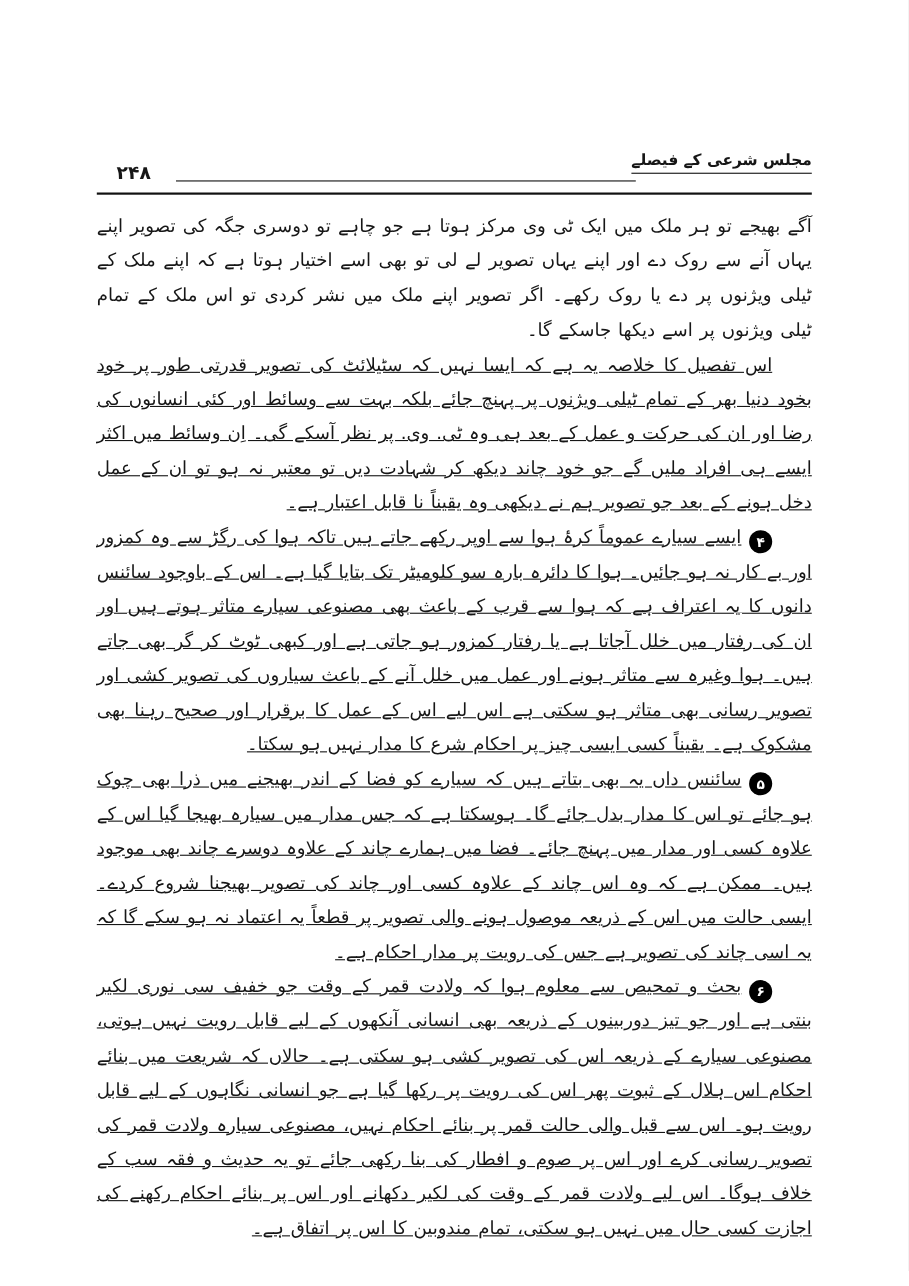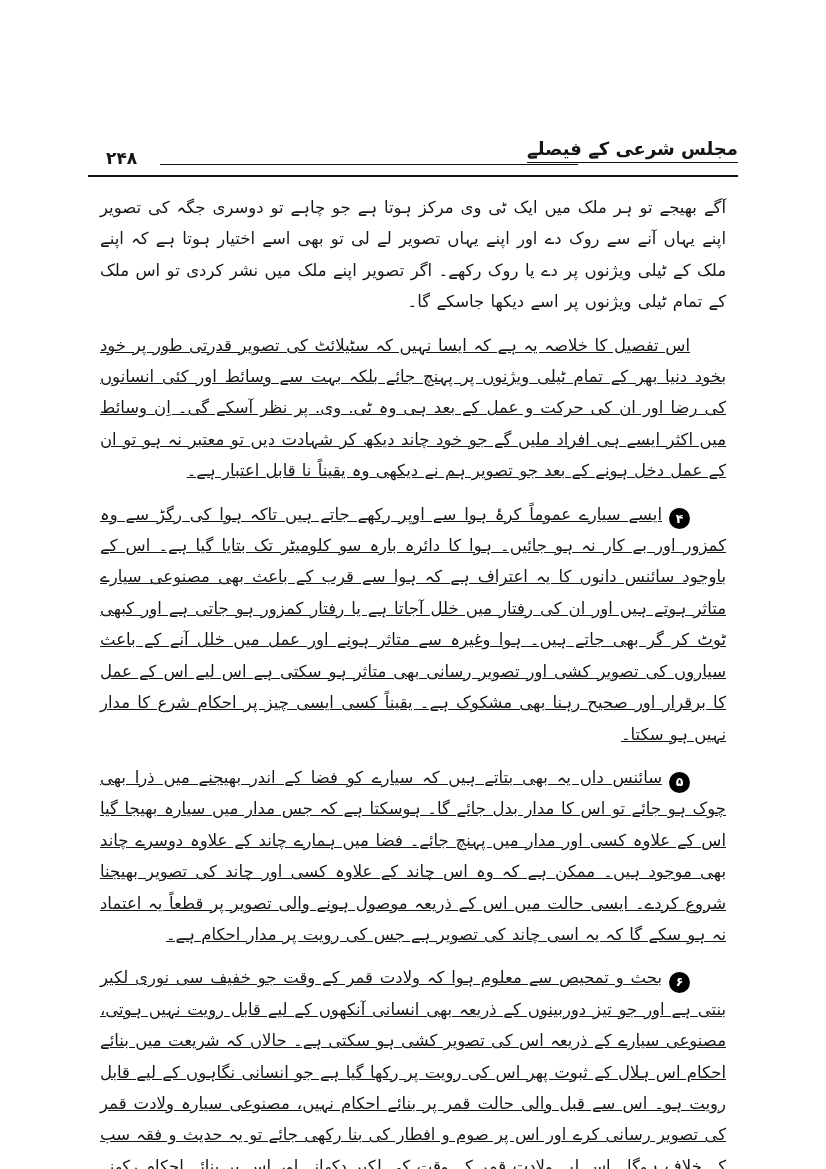--- a/index.html
+++ b/index.html
@@ -28,21 +28,21 @@
   
   .header {
     position: relative;
     height: 42px;
     margin-bottom: 6px;
   }
   .header-title {
     position: absolute;
     top: 0;
     right: 0;
-    font-size: 18px;
+    font-size: 14px;
     font-weight: bold;
     padding-bottom: 2px;
     border-bottom: 1.5px solid #111;
     line-height: 1.2;
     white-space: nowrap;
   }
   .header-line-mid {
     position: absolute;
     top: 26px;
     right: 160px;
@@ -62,21 +62,21 @@
     top: 37px;
     right: 0;
     left: 0;
     border-top: 2.2px solid #111;
   }
   
   .body-text {
     margin-top: 10px;
   }
   .para {
-    margin: 12px;
+    margin: 0;
     font-size: 16.5px;
     line-height: 31.4px;
     text-align: justify;
     word-spacing: 1px;
   }
   .para.indent {
     text-indent: 36px;
     text-decoration: underline;
   }
   .badge {

